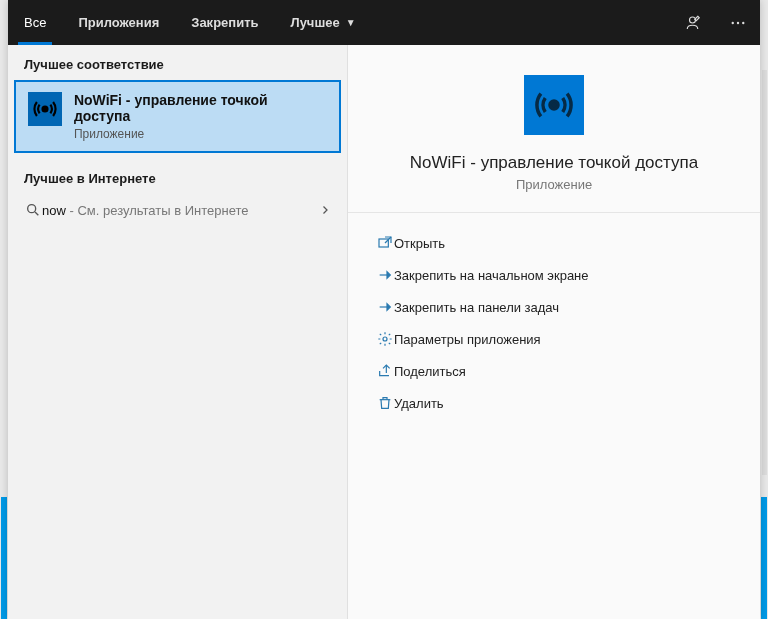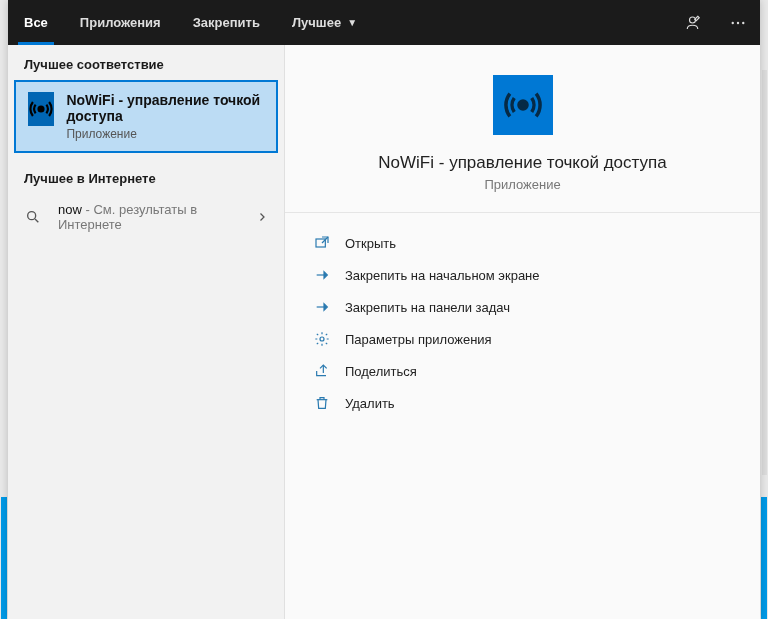--- a/index.html
+++ b/index.html
@@ -1,47 +1,47 @@
 <!DOCTYPE html>
 <html><head>
 <meta charset="utf-8">
 <style>
   * { margin: 0; padding: 0; box-sizing: border-box; font-family: 'Segoe UI', Tahoma, sans-serif; }
   body { width: 768px; height: 619px; overflow: hidden; background: #e8e8e8; position: relative; }
   .panel { position: absolute; left: 8px; top: 0; right: 8px; bottom: 0; background: #fff; display: flex; flex-direction: column; box-shadow: 0 0 8px rgba(0,0,0,.2); }
   
   .tabs { background: #1b1b1b; height: 45px; display: flex; align-items: stretch; color: #fff; font-size: 13px; }
   .tab { padding: 0 16px; display: flex; align-items: center; cursor: pointer; position: relative; white-space: nowrap; color: #ddd; font-weight: bold; }
-  .tab.active { color: #fff; font-weight: 700; }
+  .tab.active { color: #fff; font-weight: 400; }
   .tab.active::after { content: ''; position: absolute; left: 10px; right: 10px; bottom: 0; height: 3px; background: #0078d4; }
   .tab .chev { margin-left: 6px; font-size: 10px; }
   .tabs-spacer { flex: 1; }
   .tabs-icon { width: 44px; display: flex; align-items: center; justify-content: center; color: #ddd; cursor: pointer; }
   
   .main { flex: 1; display: flex; min-height: 0; background: #f2f2f2; }
-  .left { width: 277px; border-right: 1px solid #e0e0e0; display: flex; flex-direction: column; }
+  .left { width: 340px; border-right: 1px solid #e0e0e0; display: flex; flex-direction: column; }
   .right { flex: 1; background: #fafafa; display: flex; flex-direction: column; }
   
   .section-hdr { padding: 12px 16px 6px; font-size: 13px; font-weight: 600; color: #1b1b1b; }
   .best { margin: 2px 6px 6px; background: #bcdcf4; border: 2px solid #0078d4; padding: 10px 12px; display: flex; gap: 12px; cursor: pointer; }
   .best-ico { width: 34px; height: 34px; background: #0066b4; display: flex; align-items: center; justify-content: center; }
   .best-title { font-size: 14px; font-weight: 600; color: #111; }
   .best-sub { font-size: 12px; color: #555; margin-top: 3px; }
-  .web-row { display: flex; align-items: center; padding: 10px 16px; gap: 16px; cursor: pointer; }
+  .web-row { display: flex; align-items: center; padding: 10px 16px; gap: 0; cursor: pointer; }
   .web-ico { width: 18px; display: flex; align-items: center; justify-content: center; color: #555; }
   .web-text { flex: 1; font-size: 13px; color: #111; }
   .web-text .muted { color: #777; }
   .web-chevron { color: #555; font-size: 14px; }
   
   .preview-top { display: flex; flex-direction: column; align-items: center; padding: 30px 20px 20px; border-bottom: 1px solid #e5e5e5; }
   .preview-ico { width: 60px; height: 60px; background: #0078d4; display: flex; align-items: center; justify-content: center; }
   .preview-title { margin-top: 18px; font-size: 17px; color: #222; text-align: center; }
   .preview-sub { margin-top: 4px; font-size: 13px; color: #777; }
   .actions { padding: 14px 22px; }
-  .action { display: flex; align-items: center; gap: 14px; padding: 8px 6px; font-size: 13px; color: #222; cursor: pointer; }
+  .action { display: flex; align-items: center; padding: 8px 6px; font-size: 13px; color: #222; cursor: pointer; }
   .action-ico { width: 18px; display: flex; align-items: center; justify-content: center; color: #2a7ab0; }
   
   .strip { position: absolute; width: 6px; top: 497px; bottom: 0; background: #0099e6; }
   .strip.left-strip { left: 1px; }
   .strip.right-strip { right: 1px; }
   .rstrip-top { position: absolute; right: 1px; top: 70px; width: 5px; height: 405px; background: #dcdcdc; }
   svg { display: block; }
 </style>
 </head>
 <body>

